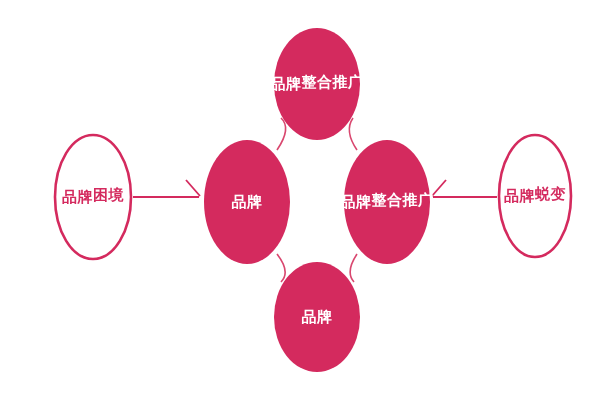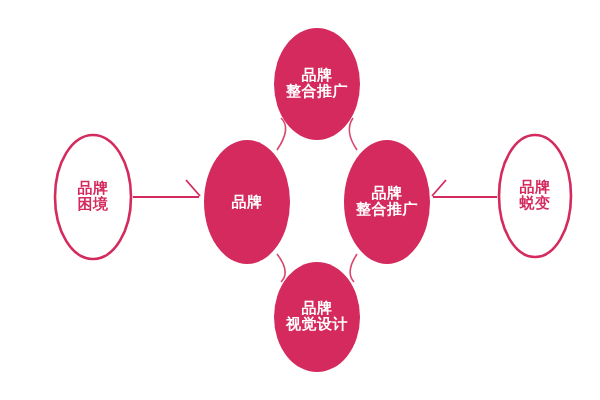--- a/index.html
+++ b/index.html
@@ -22,21 +22,20 @@
   #diagram-svg {
     position: absolute;
     left: 0;
     top: 0;
     width: 600px;
     height: 400px;
   }
   .node-label {
     position: absolute;
     display: flex;
-    flex-direction: column;
     align-items: center;
     justify-content: center;
     text-align: left;
     line-height: 1.22;
     letter-spacing: 0.5px;
     pointer-events: none;
     white-space: nowrap;
   }
   .node-label .line-top {
     font-size: 15px;
@@ -104,21 +103,20 @@
     <span class="line-top">品牌</span>
   </div>
 
   <div class="node-label label-filled" style="left:327px; top:171px; width:120px; height:62px;">
     <span class="line-top">品牌</span>
     <span class="line-bottom">整合推广</span>
   </div>
 
   <div class="node-label label-filled" style="left:257px; top:286px; width:120px; height:62px;">
     <span class="line-top">品牌</span>
-    <span class="line-bottom">视觉设计</span>
   </div>
 
   <div class="node-label label-outline" style="left:485px; top:165px; width:100px; height:62px;">
     <span class="line-top">品牌</span>
     <span class="line-bottom">蜕变</span>
   </div>
 
 </div>
 
 </body></html>

